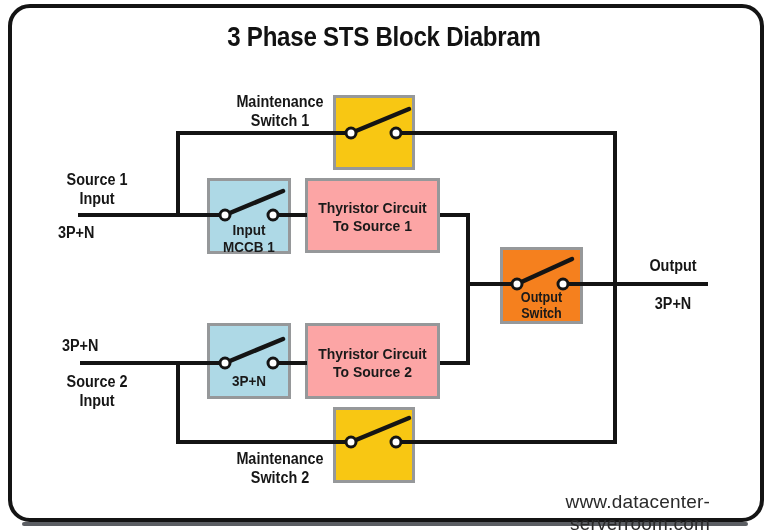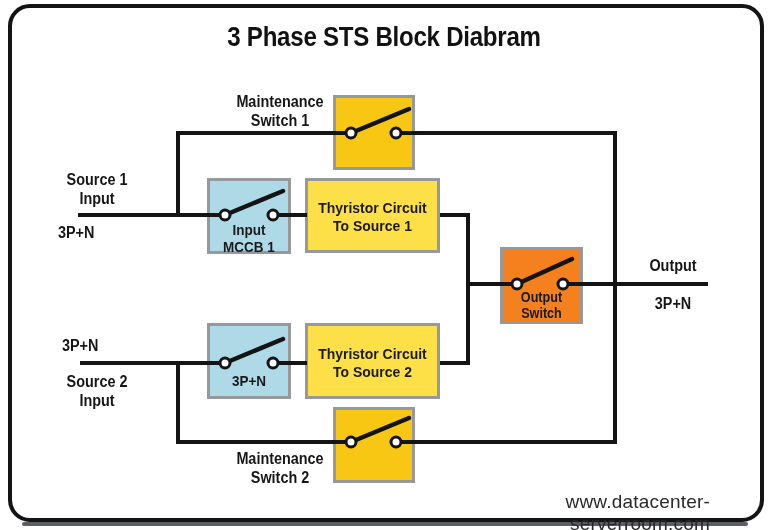--- a/index.html
+++ b/index.html
@@ -16,21 +16,21 @@
     background:#5b5e63;border-radius:2px;z-index:1;
   }
   .title{
     position:absolute;left:0;top:21px;width:768px;text-align:center;z-index:4;
     font-weight:bold;font-size:28px;color:#121212;letter-spacing:-.3px;
     transform:scaleX(.86);
   }
   .box{position:absolute;z-index:2;border:3px solid #96989a;box-sizing:border-box}
   .box-yellow{background:#f8c713}
   .box-blue{background:#aed9e6}
-  .box-beige{background:#fde047}
+  .box-beige{background:#fca5a5}
   .box-orange{background:#f5801e}
   .boxlbl{
     position:absolute;left:0;right:0;text-align:center;font-weight:bold;
     color:#1a1a1a;white-space:pre-line;line-height:1.15;transform:scaleX(.9);
   }
   .lbl{
     position:absolute;z-index:4;font-weight:bold;color:#161616;
     white-space:pre-line;text-align:center;line-height:1.2;font-size:16px;
     transform:scaleX(.9);
   }

